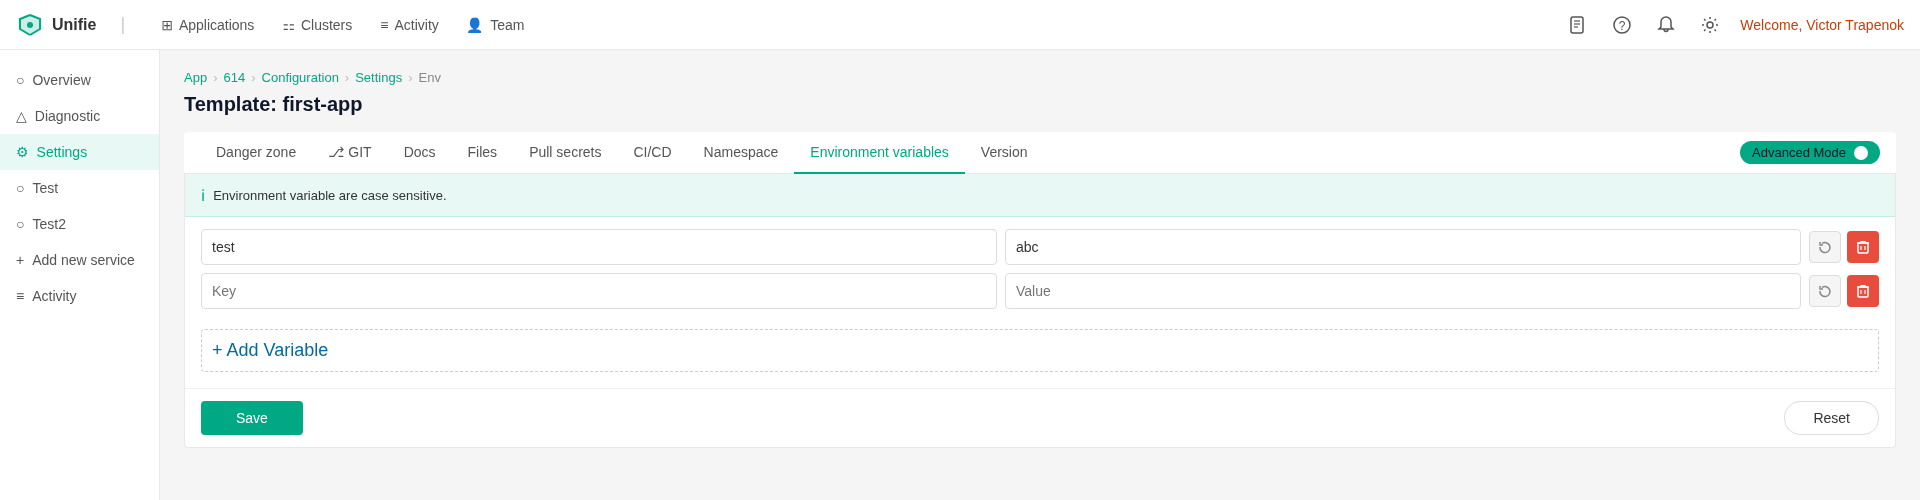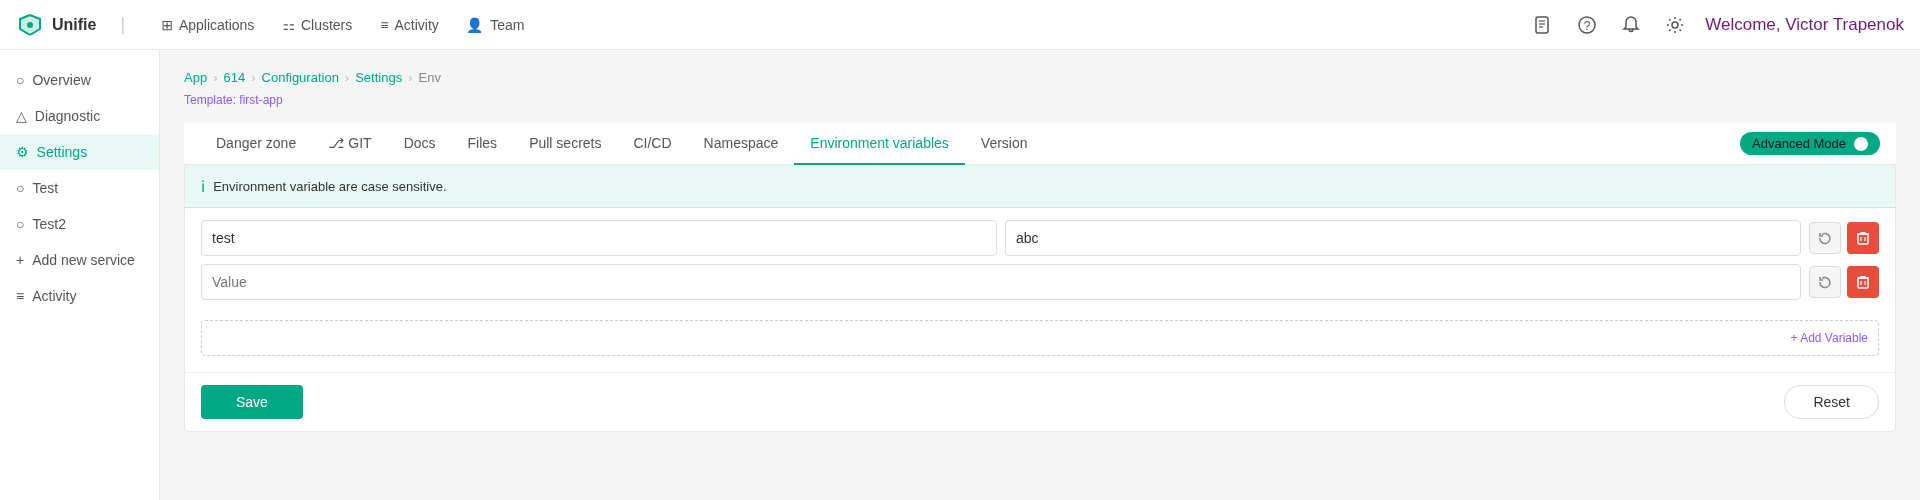--- a/index.html
+++ b/index.html
@@ -59,21 +59,21 @@
     }
     .nav-icon-btn {
       cursor: pointer;
       color: #555;
       display: flex;
       align-items: center;
       justify-content: center;
       width: 28px;
       height: 28px;
     }
-    .welcome-text { font-size: 17px; color: #701a75; }
+    .welcome-text { font-size: 14px; color: #c2410c; }
 
     
     .layout {
       display: flex;
       height: calc(100vh - 50px);
     }
 
     
     .sidebar {
       width: 160px;
@@ -112,23 +112,23 @@
       align-items: flex-end;
       gap: 6px;
       font-size: 13px;
       color: #888;
       margin-bottom: 8px;
     }
     .breadcrumb a { color: #00a884; cursor: pointer; text-decoration: none; }
     .breadcrumb .sep { color: #bbb; }
 
     .page-title {
-      font-size: 12px;
-      font-weight: 400;
-      color: #8b5cf6;
+      font-size: 20px;
+      font-weight: 700;
+      color: #0f172a;
       margin-bottom: 16px;
     }
 
     
     .tabs {
       display: flex;
       align-items: center;
       border-bottom: 1px solid #e8e8e8;
       margin-bottom: 0;
       background: #fff;
@@ -239,24 +239,24 @@
       background: #e74c3c;
       color: #fff;
     }
 
     
     .add-variable-area {
       border: 1px dashed #ccc;
       margin: 0 16px 16px;
       border-radius: 4px;
       padding: 10px;
-      text-align: right;
-      cursor: pointer;
-      color: #8b5cf6;
-      font-size: 12px;
+      text-align: left;
+      cursor: pointer;
+      color: #0369a1;
+      font-size: 18px;
     }
 
     
     .footer-buttons {
       padding: 12px 16px;
       display: flex;
       gap: 12px;
       justify-content: space-between;
       border-top: 1px solid #f0f0f0;
     }
@@ -455,20 +455,21 @@
                   <line x1="4" y1="6" x2="4" y2="10" stroke="white" stroke-width="1.2"></line>
                   <line x1="8" y1="6" x2="8" y2="10" stroke="white" stroke-width="1.2"></line>
                   <line x1="0" y1="3" x2="12" y2="3" stroke="white" stroke-width="1.5"></line>
                   <path d="M4 3 L4 1.5 L8 1.5 L8 3" stroke="white" stroke-width="1.2" fill="none"></path>
                 </svg>
             </button>
           </div>
         </div>
 
         <div class="env-row">
+          <input class="env-input" type="text" value="" placeholder="Key" style="">
           <input class="env-input" type="text" value="" placeholder="Value" style="">
           <div class="env-actions">
             <button class="btn-icon reset-btn">
               <svg width="14" height="14" viewBox="0 0 14 14" fill="none">
                   <path d="M2 7 A5 5 0 1 0 4 3.5" stroke="#888" stroke-width="1.5" fill="none"></path>
                   <polyline points="2,2 2,5 5,5" stroke="#888" stroke-width="1.5" fill="none"></polyline>
                 </svg>
             </button>
             <button class="btn-icon delete-btn">
               <svg width="12" height="14" viewBox="0 0 12 14" fill="none">

